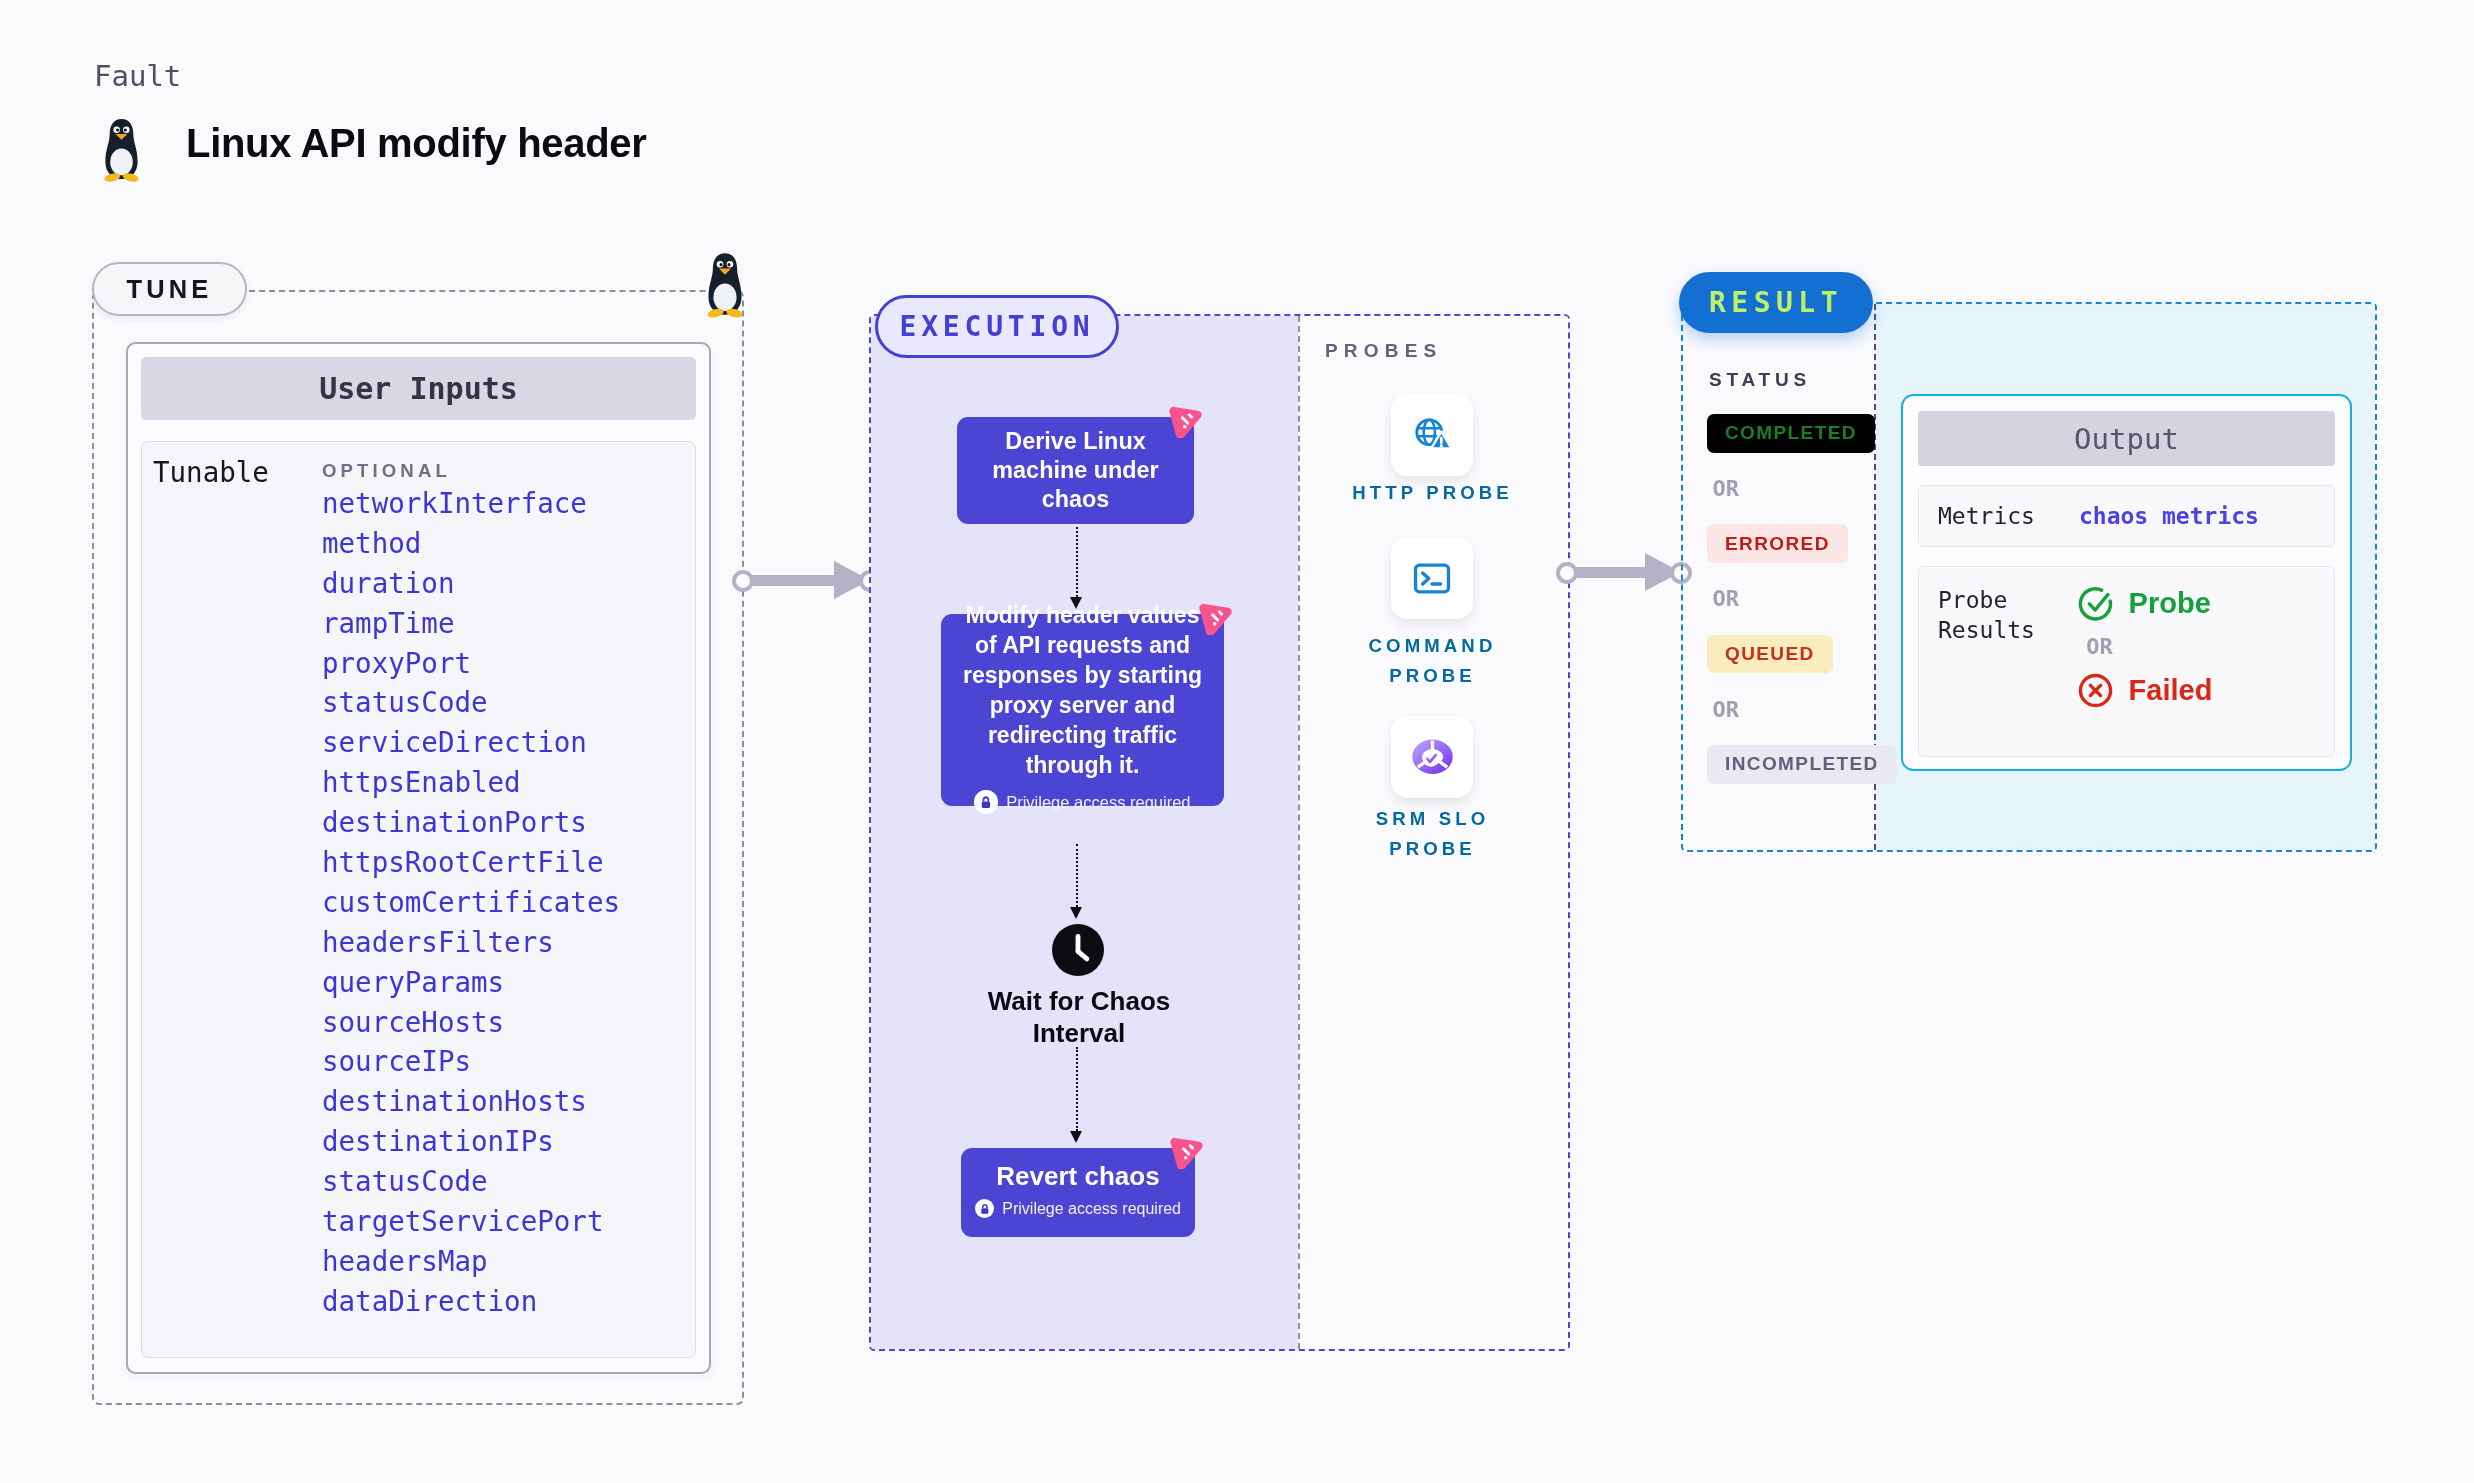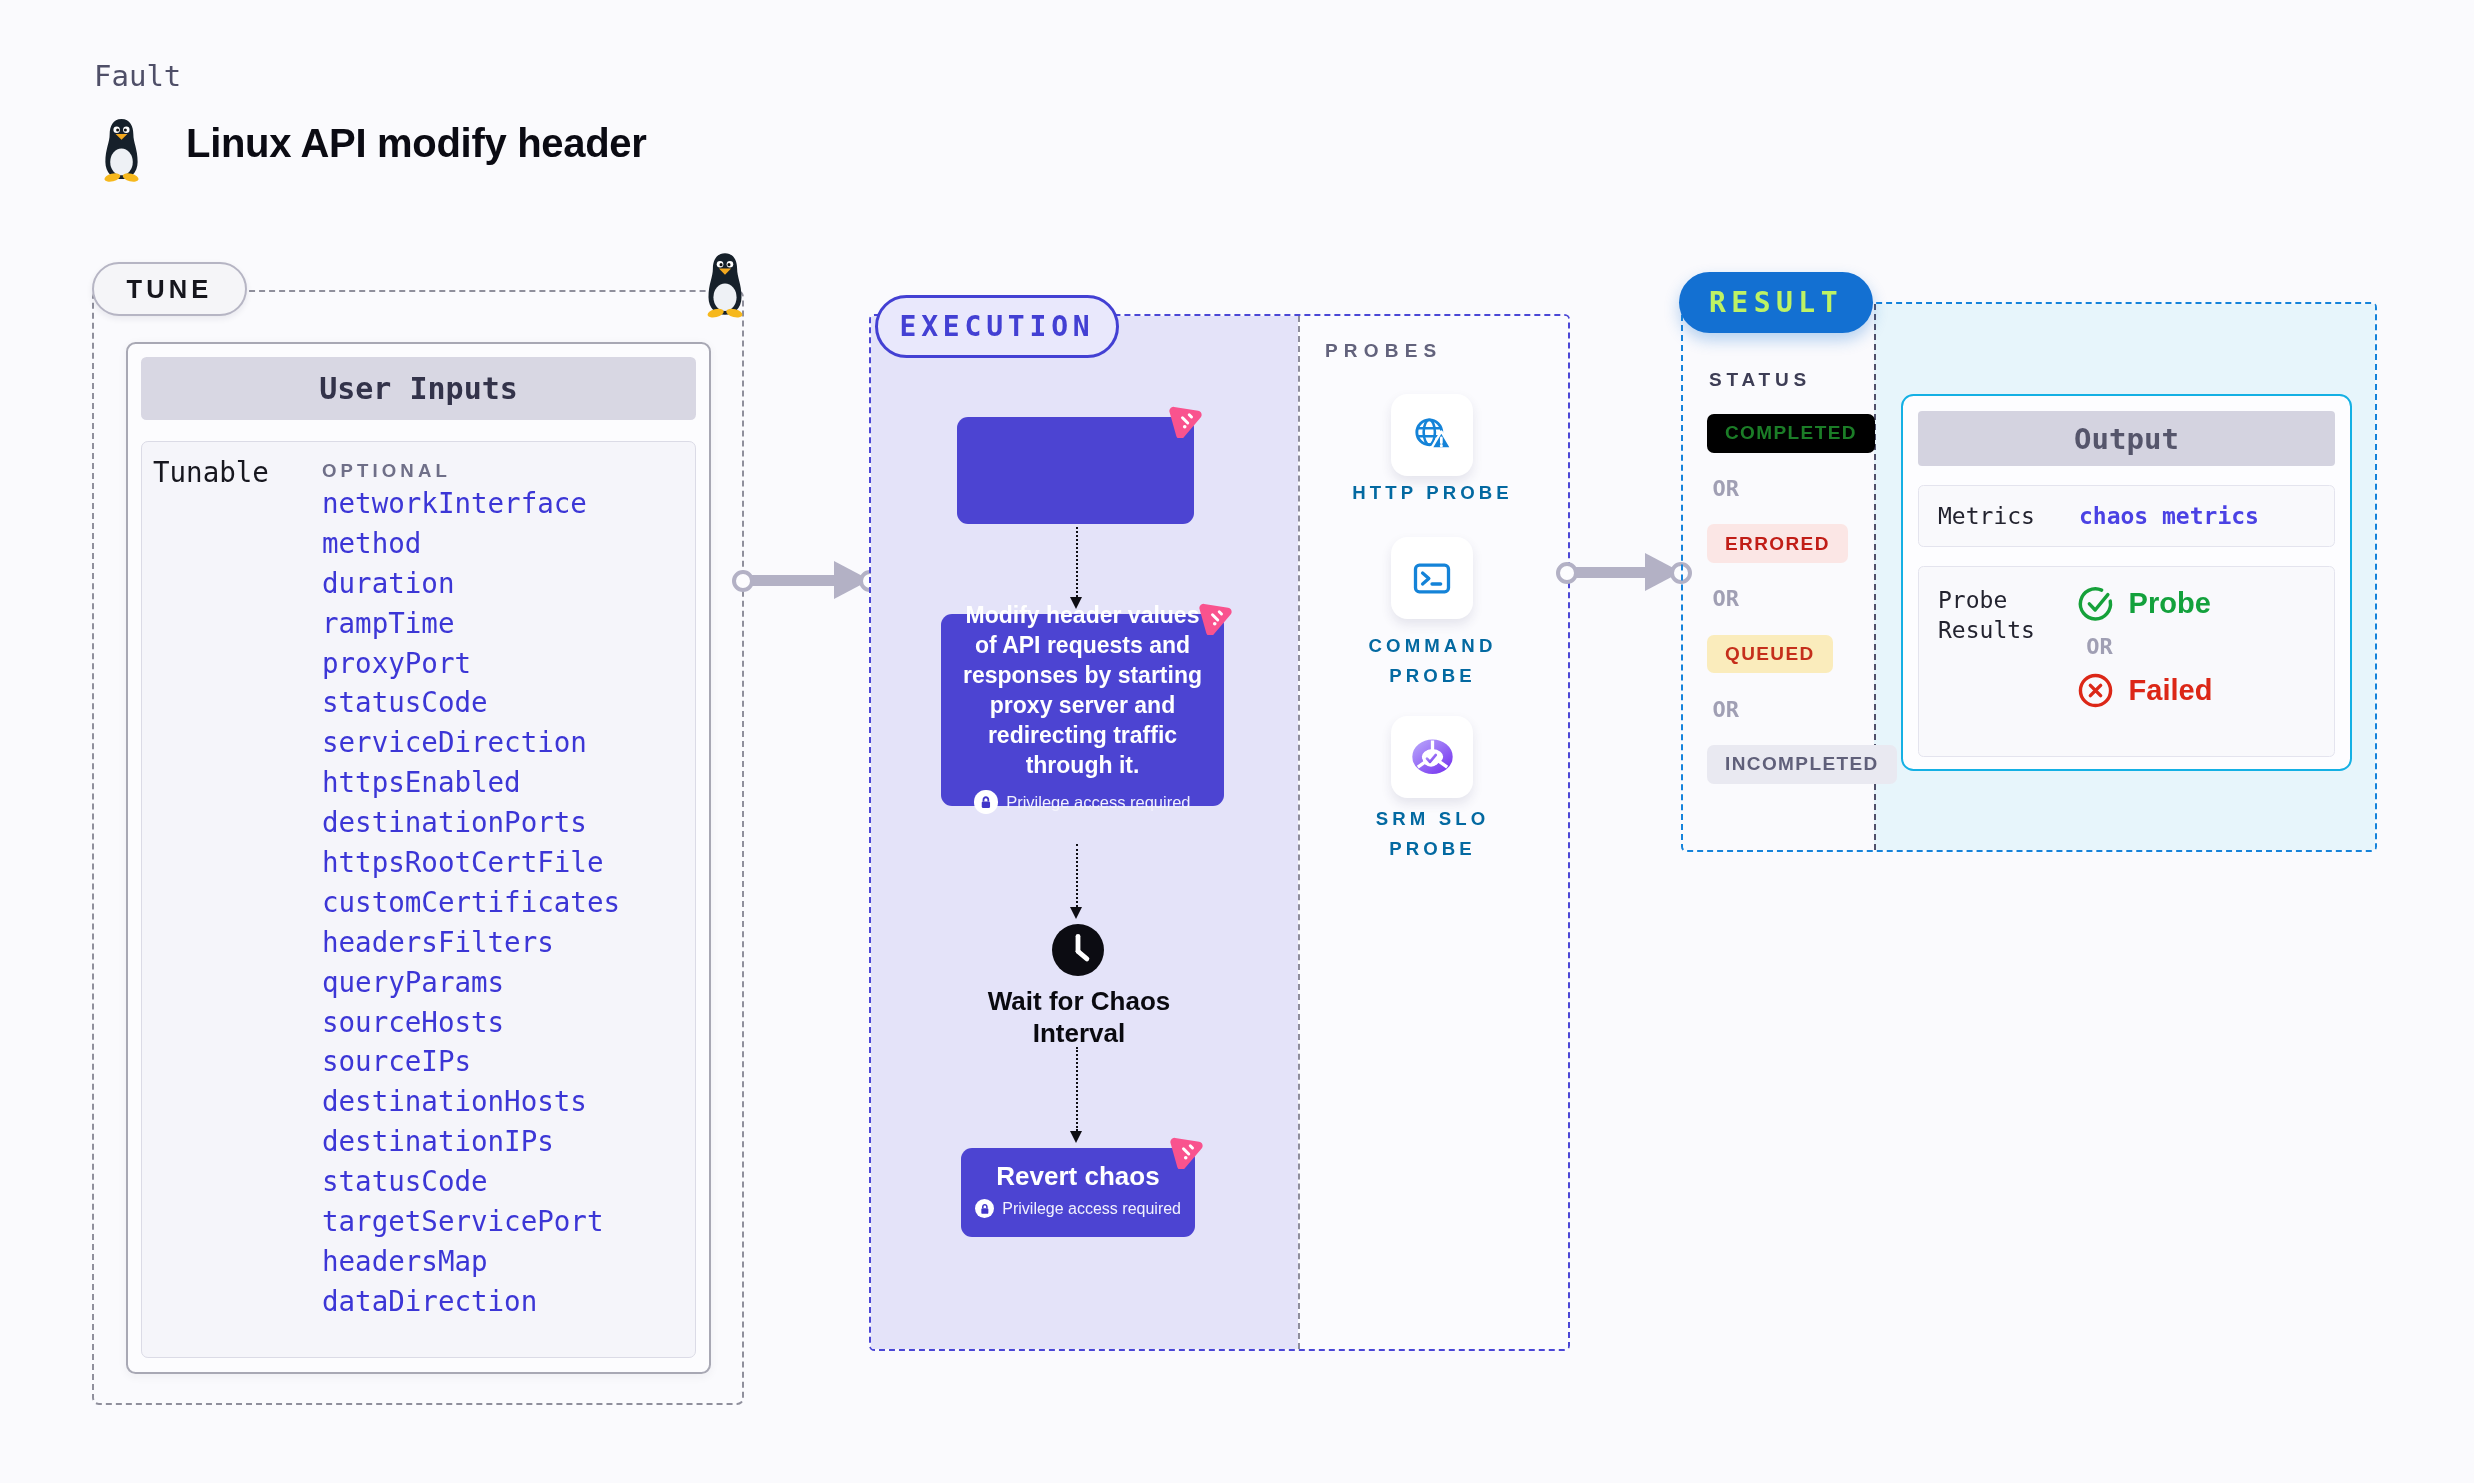--- a/index.html
+++ b/index.html
@@ -92,21 +92,21 @@
   .status-badge{padding:8.3px 18px;border-radius:6.9px;font-size:19px;font-weight:700;letter-spacing:1.4px;}
   .status-badge.completed{background:#000000;color:#1b7d27;}
   .status-badge.errored{background:#fbe6e5;color:#c11d17;}
   .status-badge.queued{background:#faecbc;color:#c52f1b;}
   .status-badge.incompleted{background:#e9e9f1;color:#60607a;}
   .or-sep{font-family:"DejaVu Sans Mono",monospace;font-size:22px;font-weight:700;color:#a09fb4;margin-left:5.5px;}
   .status-item:last-child .or-sep{display:none;}
 
   .output-box{position:absolute;left:1901px;top:394px;width:451px;height:377px;background:#fdfdff;border:2.8px solid #14b0e4;border-radius:12.4px;box-sizing:border-box;padding:15px;}
   .output-header{height:55px;background:#d4d3e0;border-radius:4.1px;display:flex;align-items:center;justify-content:center;
-    font-family:"DejaVu Sans Mono",monospace;font-size:29px;font-weight:700;color:#55556b;margin-bottom:19px;}
+    font-family:"DejaVu Sans Mono",monospace;font-size:29px;font-weight:400;color:#55556b;margin-bottom:19px;}
   .metrics-row{height:62px;border:1.4px solid #e4e4ee;background:#f9f9fc;border-radius:5.5px;display:flex;align-items:center;padding:0 19px;box-sizing:border-box;}
   .metrics-label{font-family:"DejaVu Sans Mono",monospace;font-size:23px;color:#23232f;}
   .metrics-link{font-family:"DejaVu Sans Mono",monospace;font-size:23px;font-weight:600;color:#4b42e4;margin-left:44px;cursor:pointer;}
   .results-row{margin-top:19px;height:191px;border:1.4px solid #e4e4ee;background:#f9f9fc;border-radius:5.5px;display:flex;padding:18px 19px;box-sizing:border-box;}
   .results-label{font-family:"DejaVu Sans Mono",monospace;font-size:23px;line-height:30px;color:#23232f;width:118px;}
   .results-col{margin-left:20.6px;display:flex;flex-direction:column;}
   .result-line{display:flex;align-items:center;gap:15px;}
   .result-line .txt{font-size:29px;font-weight:700;}
   .txt-passed{color:#13a13c;}
   .txt-failed{color:#dc2717;}
@@ -195,20 +195,21 @@
     <div class="exec-fill"></div>
     <div class="probes-fill"></div>
     <div class="exec-divider"></div>
   </div>
   <div class="pill pill-exec">EXECUTION</div>
 
   <div class="flow-box box-derive">
     <svg class="chaos-pin" viewBox="0 0 48 48">
         <use href="#chaospin"></use>
       </svg>
+    <span>Derive Linux machine under chaos</span>
   </div>
 
   <div class="vconn conn-1"></div>
 
   <div class="flow-box box-modify">
     <svg class="chaos-pin" viewBox="0 0 48 48">
         <use href="#chaospin"></use>
       </svg>
     <span>Modify header values of API requests and responses by starting proxy server and redirecting traffic through it.</span>
     <span class="privilege">

